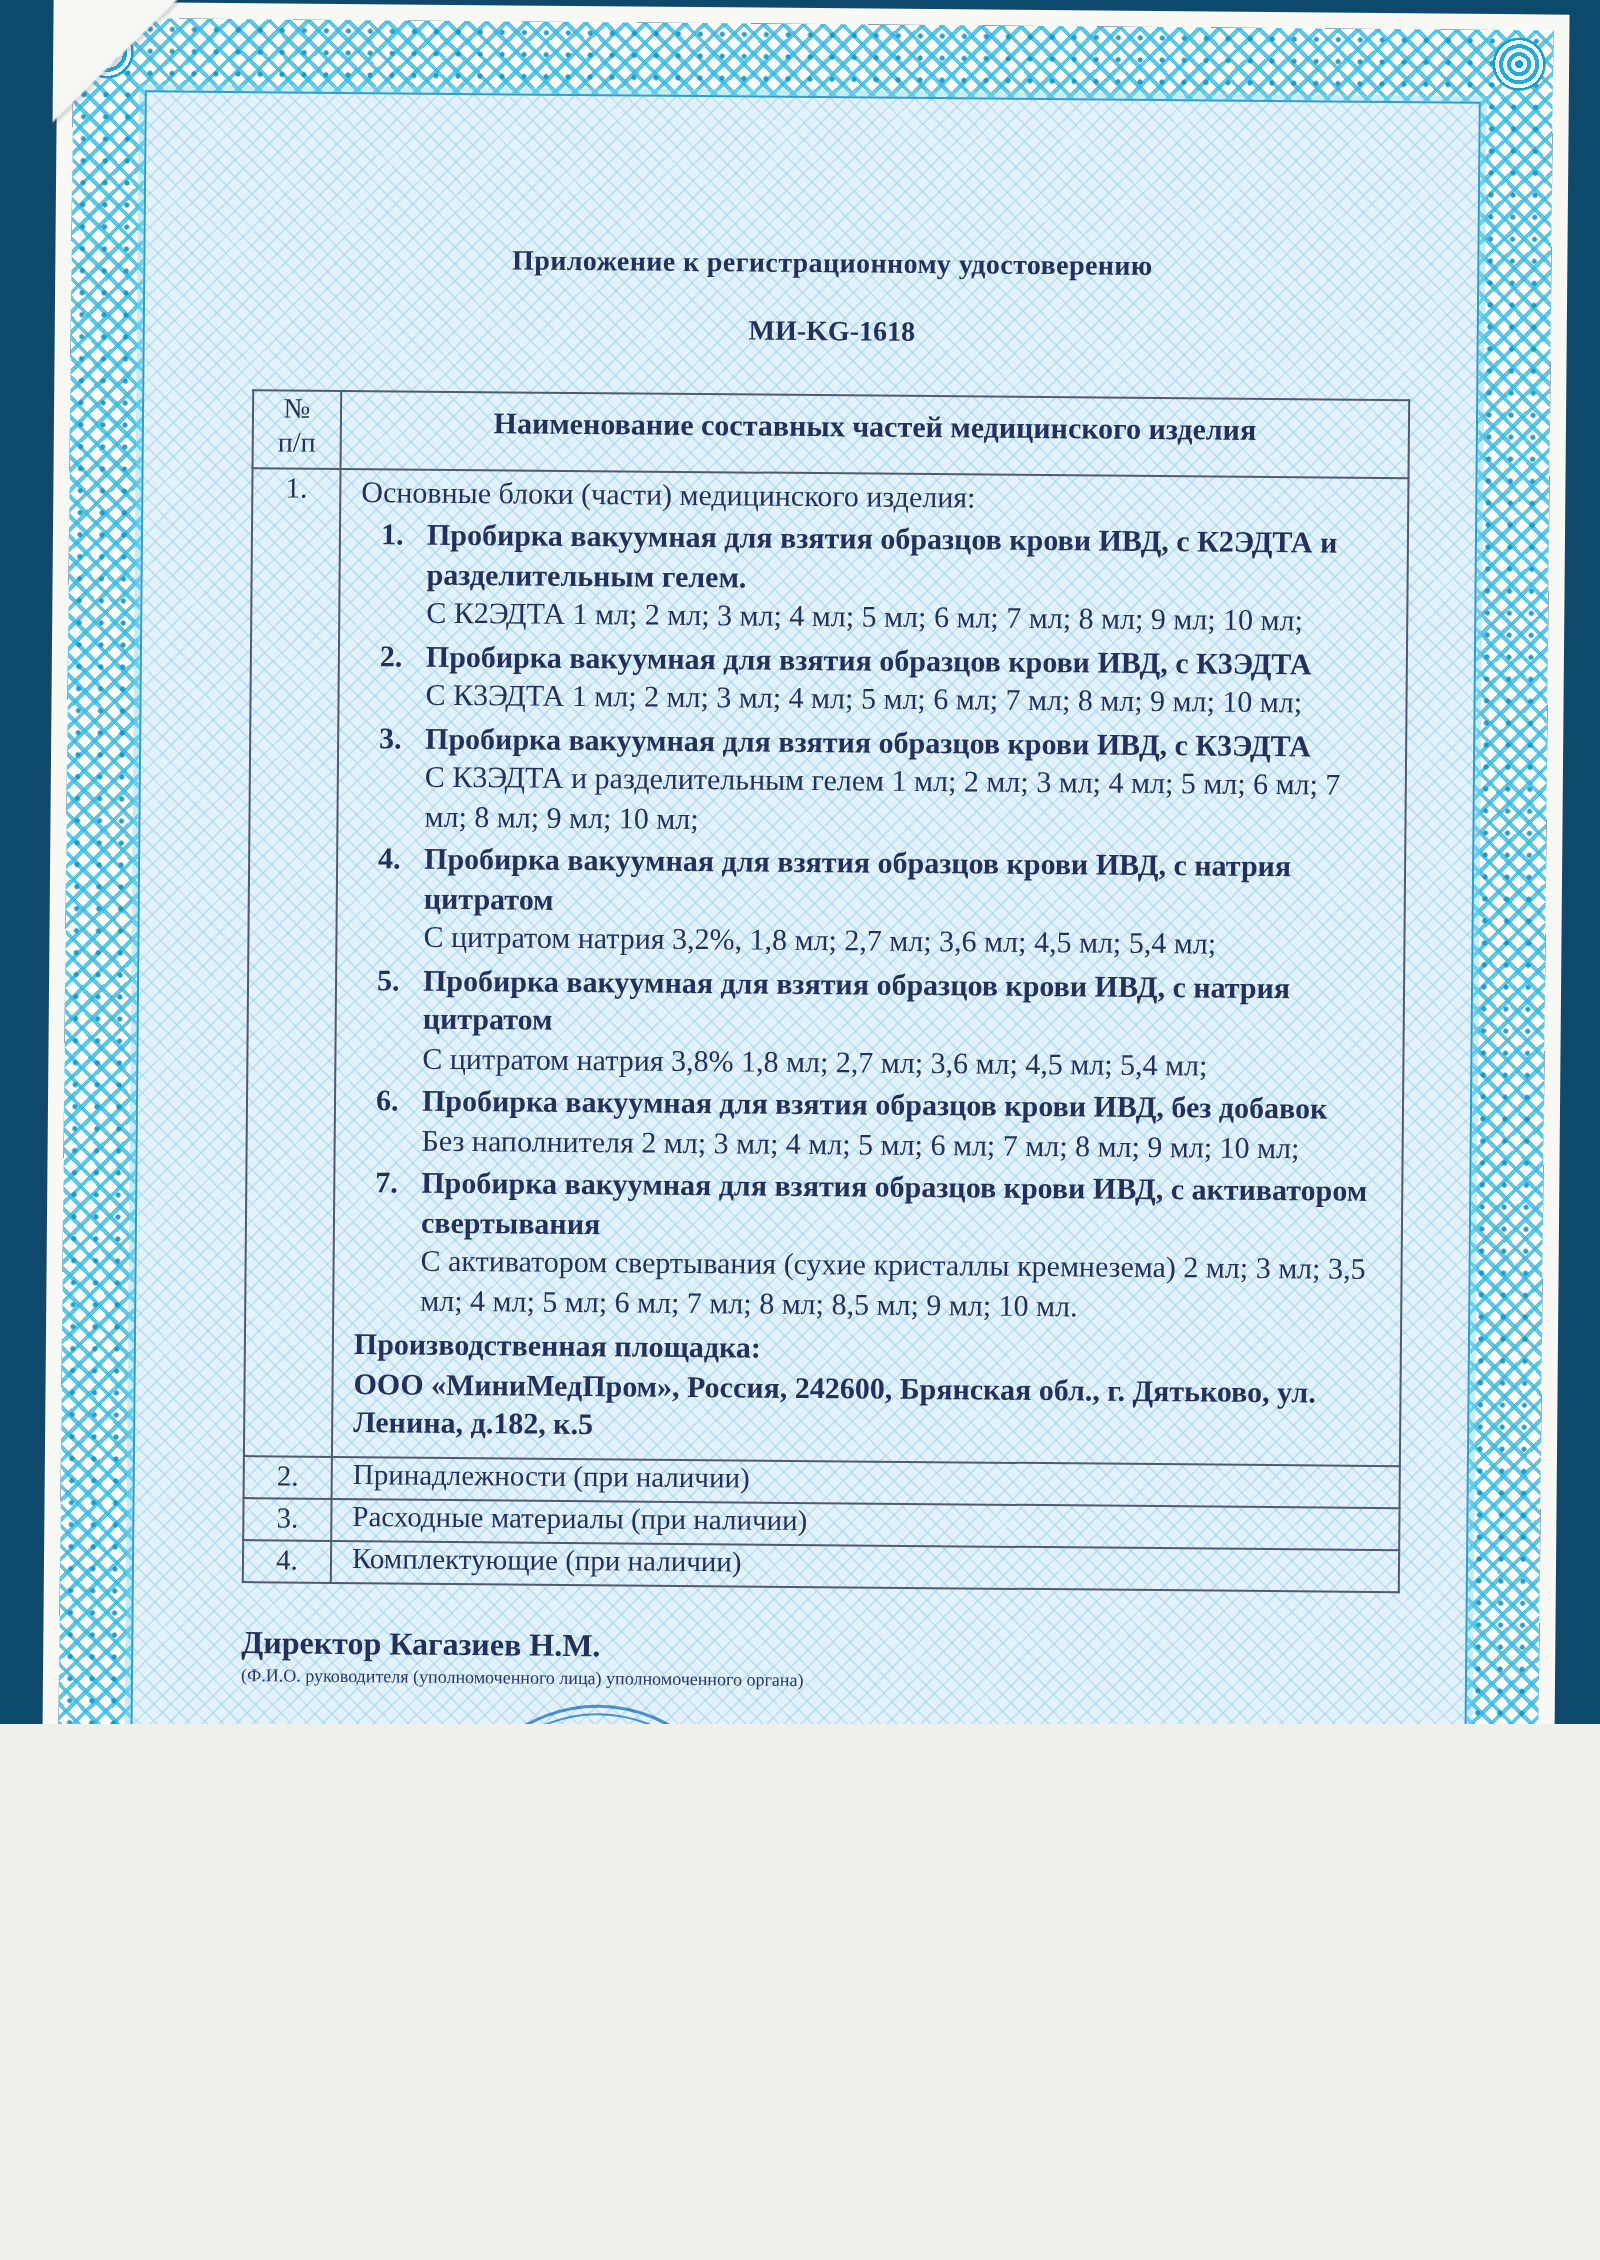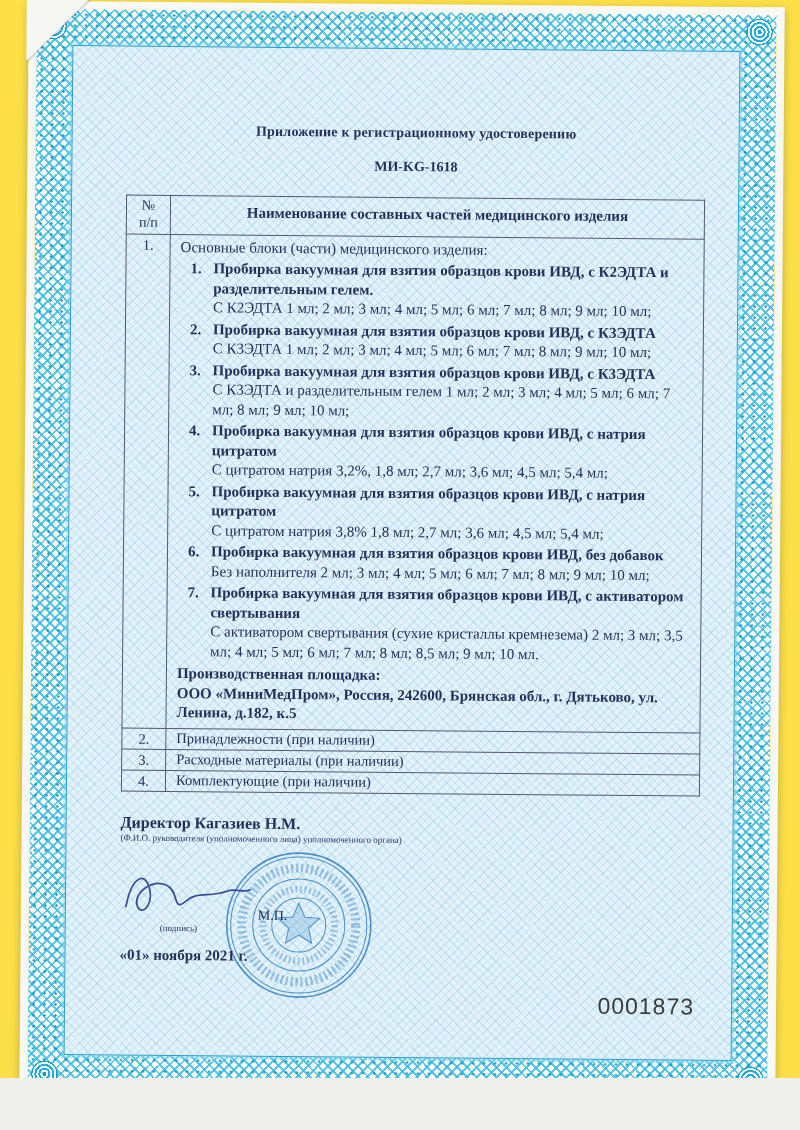--- a/index.html
+++ b/index.html
@@ -1,19 +1,19 @@
 <!DOCTYPE html>
 <html><head>
 <meta charset="utf-8">
 <style>
   * { box-sizing: border-box; }
   body { margin: 0; background: #efefec; }
   .canvas {
-    position: relative; width: 800px; height: 1078px;
-    background: #fde047; overflow: hidden;
+    position: relative; width: 800px; height: 862px;
+    background: #0c4a6e; overflow: hidden;
     font-family: "Liberation Serif", "DejaVu Serif", serif;
     color: #25305a;
   }
   
   .page {
     position: absolute; left: 24px; top: 4px; width: 756px; height: 1098px;
     transform: rotate(.5deg);
     background-color: #fdfdfc;
     border: 8px solid #f8f8f5;
     background-clip: padding-box;

